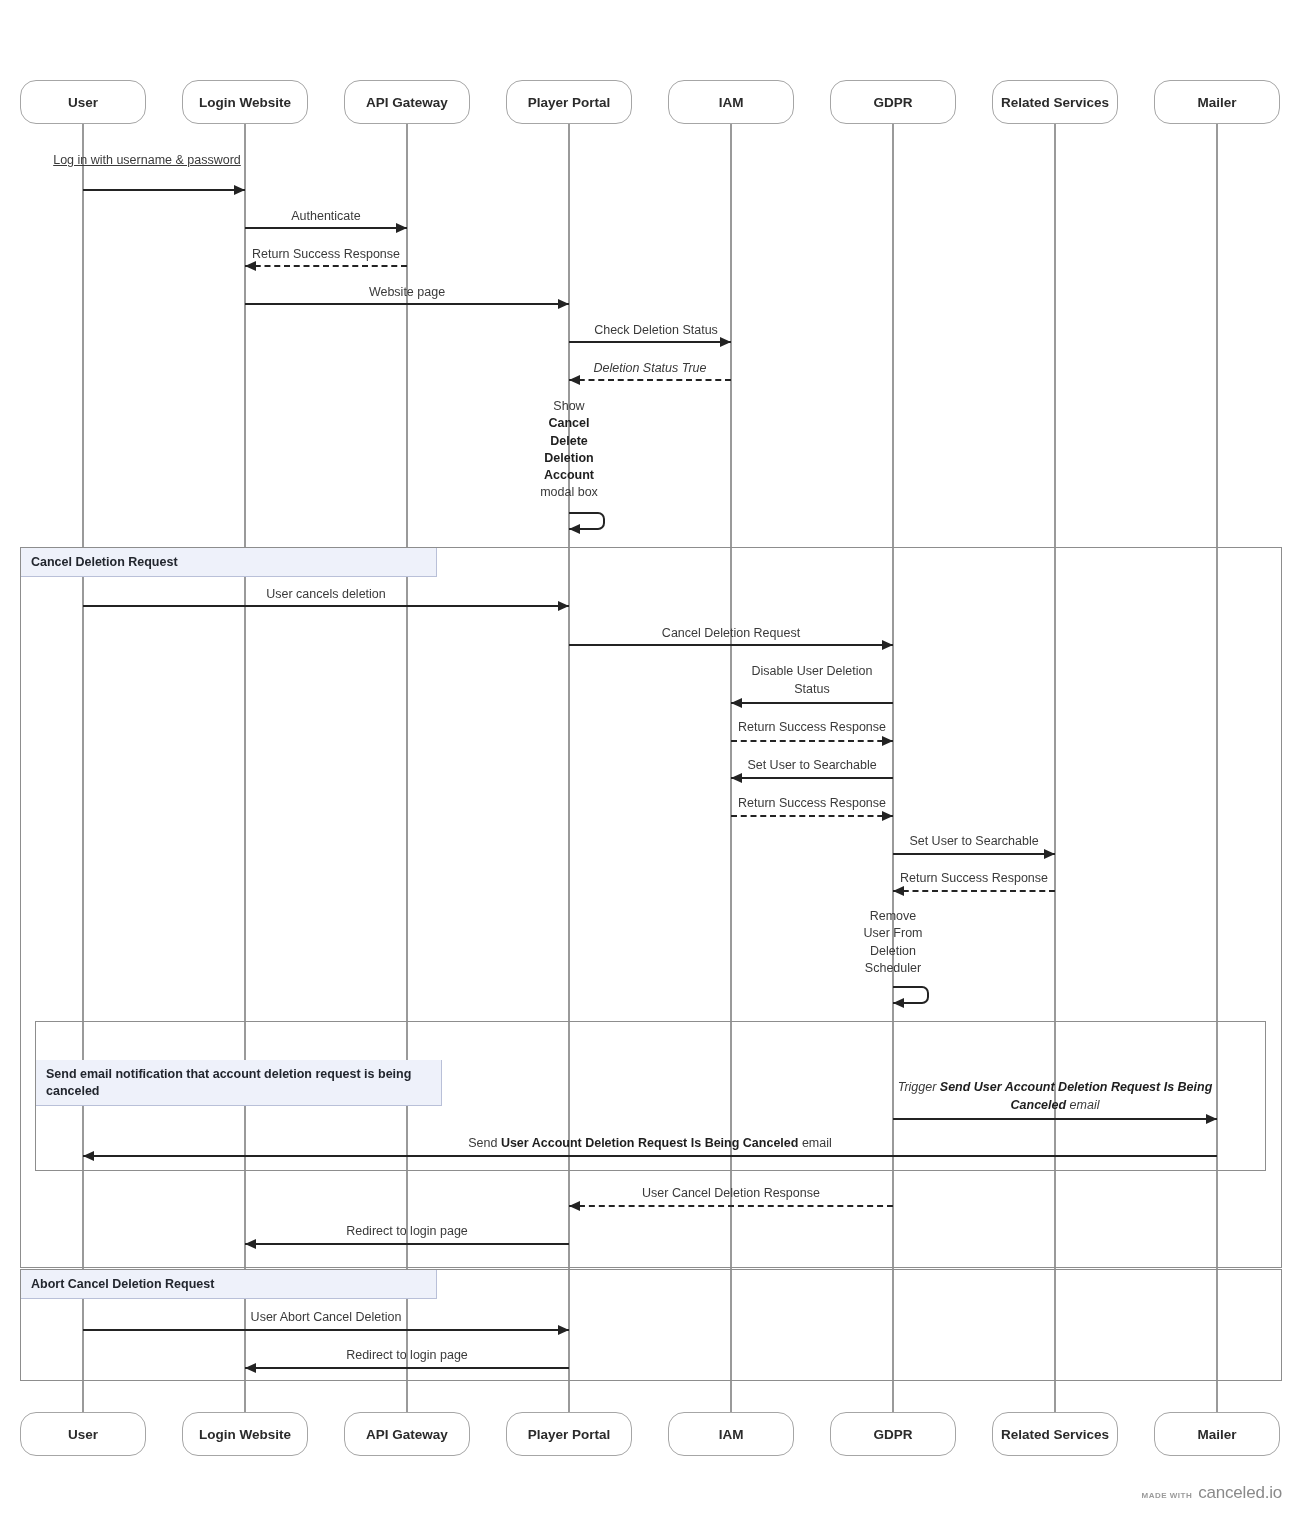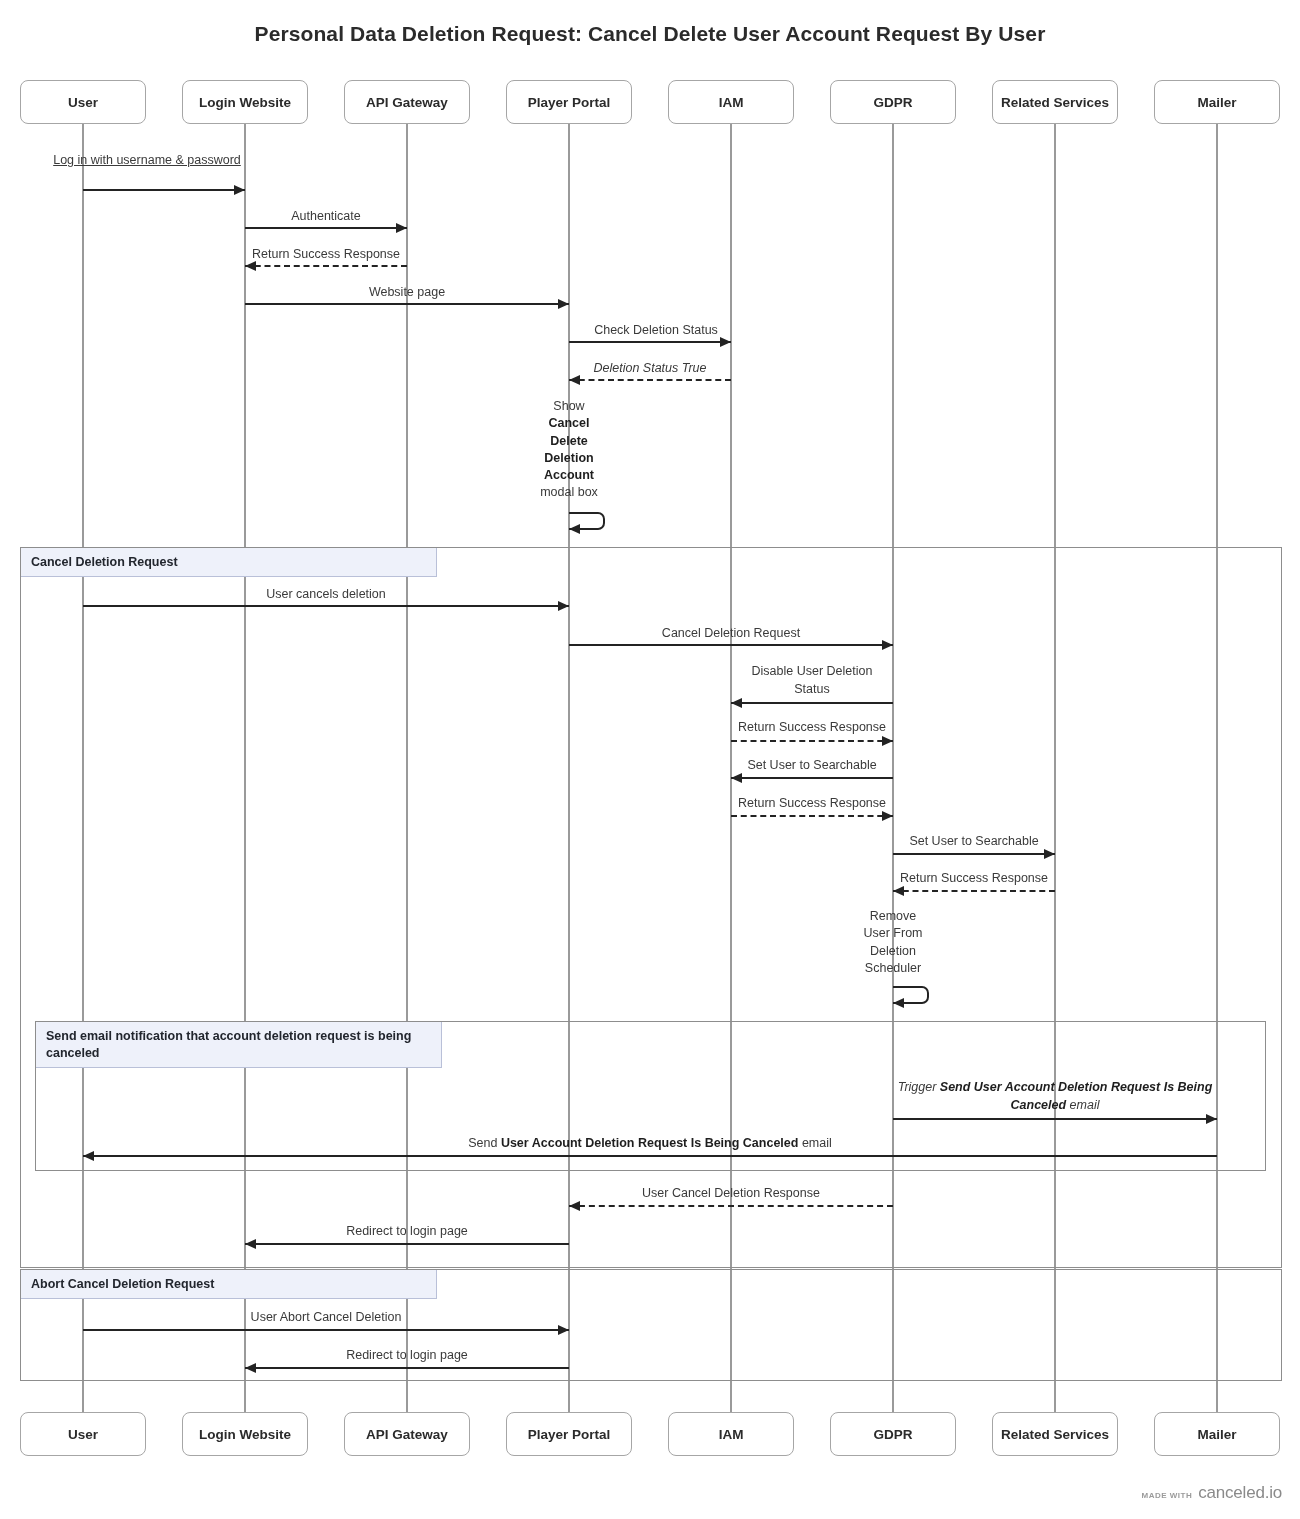--- a/index.html
+++ b/index.html
@@ -31,21 +31,21 @@
   }
   .lifeline {
     position: absolute;
     width: 2px;
     background: #9a9a9a;
   }
   .actor-box {
     position: absolute;
     height: 44px;
     border: 1.6px solid #a6a6a6;
-    border-radius: 8px;
+    border-radius: 16px;
     background: #ffffff;
     display: flex;
     align-items: center;
     justify-content: center;
     font-size: 13.5px;
     font-weight: bold;
     color: #2b2b2b;
     box-sizing: border-box;
     z-index: 5;
   }
@@ -143,37 +143,36 @@
     font-size: 17px;
     color: #8a8a8a;
     letter-spacing: -0.2px;
   }
 </style>
 </head>
 <body>
 
 <div id="canvas">
 
-  <div id="diagram-title">Personal Data Deletion Request: Cancel Delete User Account Request By User</div>
 
   <div id="lifelines-layer">
       <div class="lifeline" style="left: 82px; top: 124px; height: 1288px;"></div>
       <div class="lifeline" style="left: 244px; top: 124px; height: 1288px;"></div>
       <div class="lifeline" style="left: 406px; top: 124px; height: 1288px;"></div>
       <div class="lifeline" style="left: 568px; top: 124px; height: 1288px;"></div>
       <div class="lifeline" style="left: 730px; top: 124px; height: 1288px;"></div>
       <div class="lifeline" style="left: 892px; top: 124px; height: 1288px;"></div>
       <div class="lifeline" style="left: 1054px; top: 124px; height: 1288px;"></div>
       <div class="lifeline" style="left: 1216px; top: 124px; height: 1288px;"></div>
     </div>
   <div id="frames-layer">
       <div class="frame" style="left: 20px; top: 547px; width: 1262px; height: 721px;"></div>
       <div class="frame-label" style="left: 21px; top: 548px; width: 416px; min-height: 28px;">Cancel Deletion Request</div>
       <div class="frame" style="left: 35px; top: 1021px; width: 1231px; height: 150px;"></div>
-      <div class="frame-label" style="left: 36px; top: 1022px; width: 406px; min-height: 44px;">Send email notification that account deletion request is being canceled</div>
+      <div class="frame-label" style="left: 36px; top: 1060px; width: 406px; min-height: 44px;">Send email notification that account deletion request is being canceled</div>
       <div class="frame" style="left: 20px; top: 1269px; width: 1262px; height: 112px;"></div>
       <div class="frame-label" style="left: 21px; top: 1270px; width: 416px; min-height: 28px;">Abort Cancel Deletion Request</div>
     </div>
   <div id="messages-layer">
       <div class="msg" style="left: 83px; top: 189px; width: 162px;"></div>
       <div class="arrowhead right" style="top: 184.5px; left: 234px;"></div>
       <div class="msg-label" style="left: 52px; top: 152px; width: 190px; text-decoration: underline;">Log in with username &amp; password</div>
       <div class="msg" style="left: 245px; top: 227px; width: 162px;"></div>
       <div class="arrowhead right" style="top: 222.5px; left: 396px;"></div>
       <div class="msg-label" style="left: 231px; top: 208px; width: 190px;">Authenticate</div>

